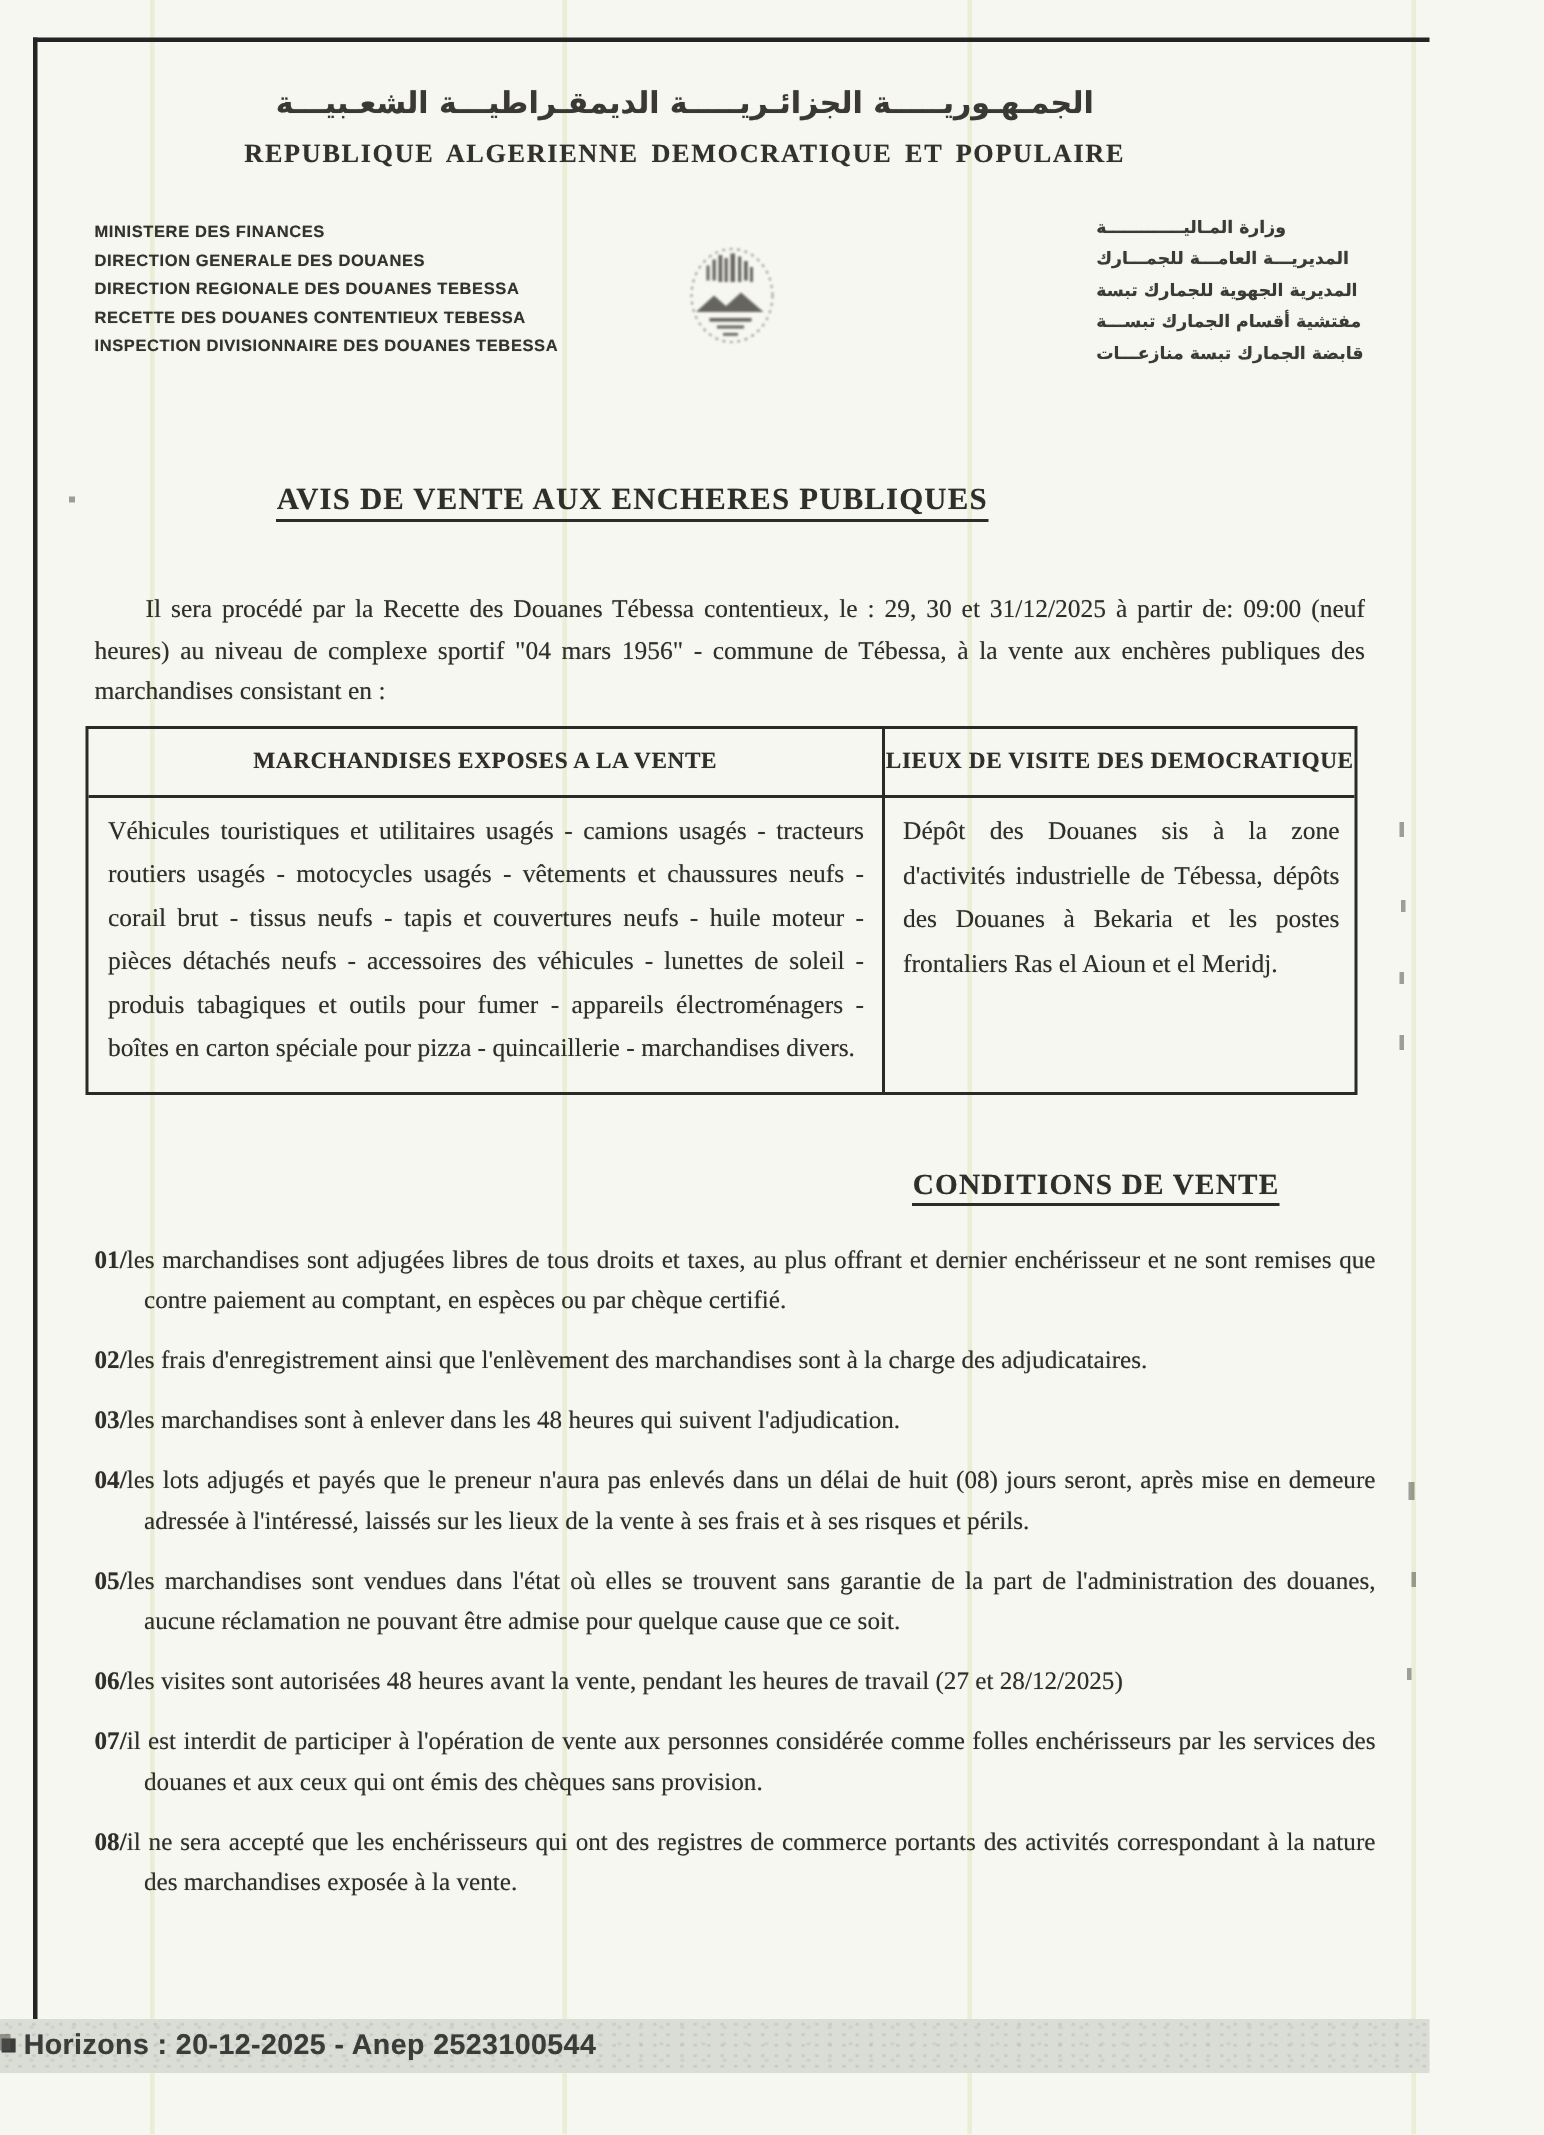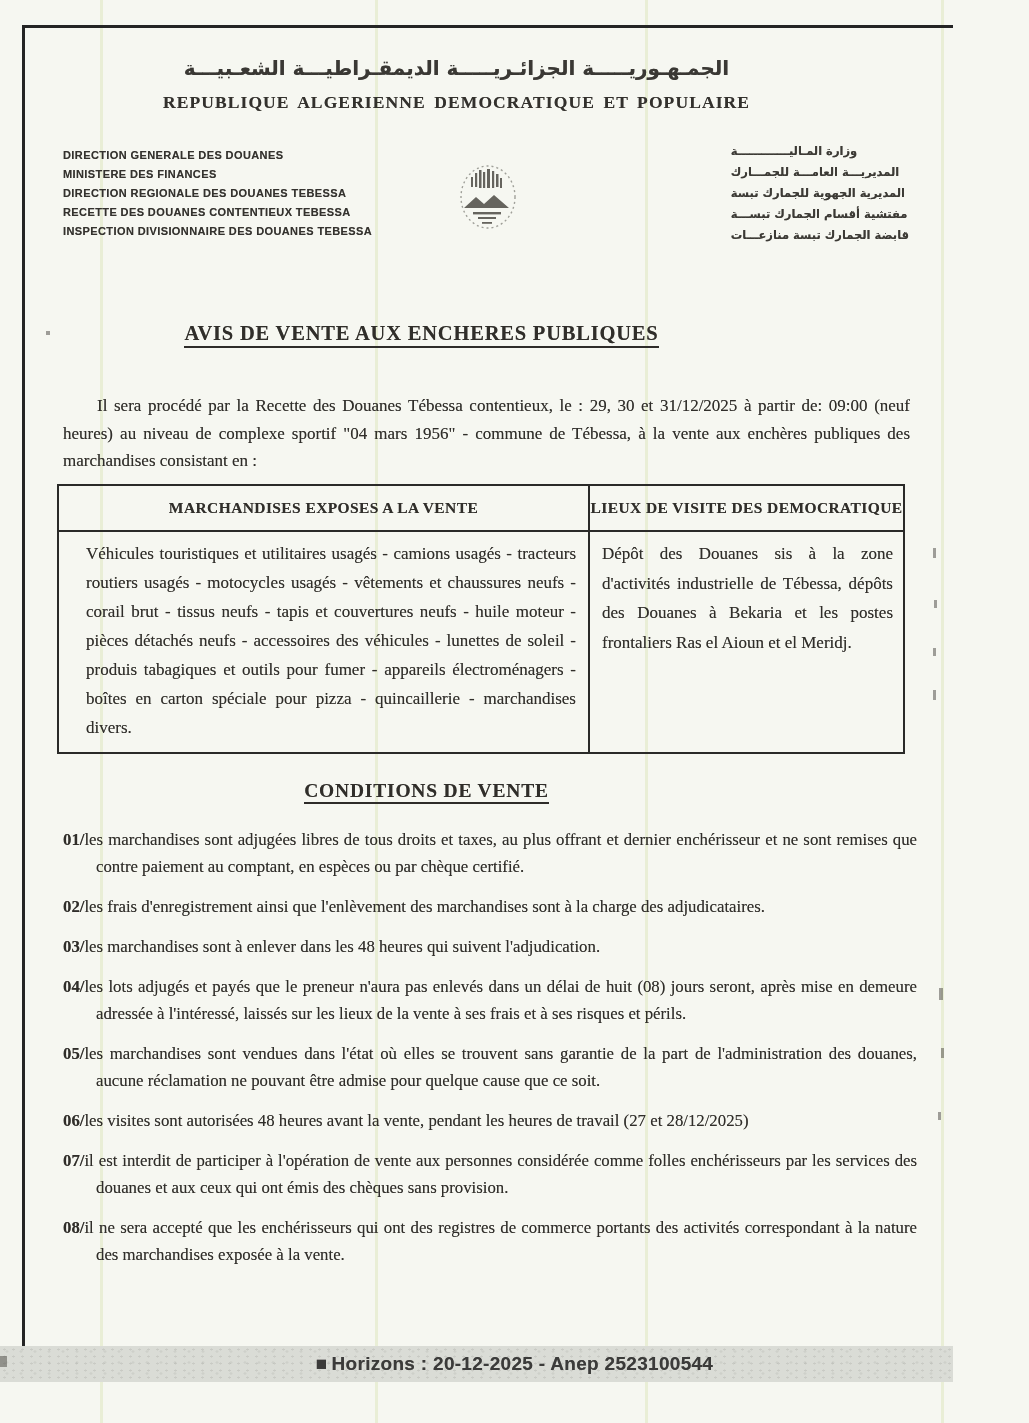--- a/index.html
+++ b/index.html
@@ -38,38 +38,38 @@
 
   .intro{position:absolute;left:63px;top:392px;width:847px;font-size:17px;
     line-height:27.5px;text-align:justify;text-indent:34px;}
 
   .tbl{position:absolute;left:57px;top:484px;width:848px;border:2.5px solid #2a2a28;
     display:grid;grid-template-columns:531px 1fr;}
   .tbl .hcell{border-bottom:2px solid #2a2a28;height:46px;display:flex;
     align-items:center;justify-content:center;font-weight:bold;font-size:15.5px;
     letter-spacing:.4px;text-align:center;}
   .tbl .c1{border-right:2px solid #2a2a28;}
-  .tbl .bcell{padding:7px 12px 10px 27px;font-size:17px;line-height:29px;
+  .tbl .bcell{padding:7px 12px 10px 13px;font-size:17px;line-height:29px;
     text-align:justify;min-height:196px;}
   .tbl .bcell.c2{padding:7px 10px 10px 12px;line-height:29.5px;}
 
-  .cond-title{position:absolute;top:780px;left:0;right:100px;text-align:center;}
+  .cond-title{position:absolute;top:780px;left:0;right:100px;text-align:right;}
   .cond-title span{font-size:19.5px;font-weight:bold;letter-spacing:.8px;
     border-bottom:2.5px solid #2e2c29;padding-bottom:1px;}
 
   .conds{position:absolute;left:63px;top:826px;width:854px;font-size:16.8px;line-height:27px;}
   .cond{margin-bottom:13px;padding-left:33px;text-indent:-33px;text-align:justify;}
   .cond .num{font-weight:bold;}
 
   .footer-band{position:absolute;left:0;top:1346px;width:1029px;height:36px;
     background:#dadcd6;
     background-image:radial-gradient(rgba(120,122,116,.18) 1px,transparent 1.6px),
                      radial-gradient(rgba(120,122,116,.12) 1px,transparent 2px);
     background-size:9px 7px,14px 11px;
-    display:flex;align-items:center;justify-content:center;}
+    display:flex;align-items:center;}
   .footer-band .txt{font-family:"Liberation Sans",sans-serif;font-weight:bold;
     font-size:19px;color:#3b3b3a;letter-spacing:.3px;}
   .footer-band .sq{display:inline-block;margin-right:4px;}
 
   .speck{position:absolute;background:#55534e;opacity:.55;pointer-events:none;}
 </style>
 </head>
 <body>
 
 <div class="page ink">
@@ -78,22 +78,22 @@
   <div class="streak" style="left:375px"></div>
   <div class="streak" style="left:645px"></div>
   <div class="streak" style="left:941px"></div>
 
   <div class="frame"></div>
 
   <div class="republic-ar ar">الجمـهـوريـــــة الجزائـريـــــة الديمقـراطيـــة الشعـبيـــة</div>
   <div class="republic-fr">REPUBLIQUE ALGERIENNE DEMOCRATIQUE ET POPULAIRE</div>
 
   <div class="ministry">
+    <div>MINISTERE DES FINANCES</div>
     <div>DIRECTION GENERALE  DES DOUANES</div>
-    <div>MINISTERE DES FINANCES</div>
     <div>DIRECTION REGIONALE DES DOUANES TEBESSA</div>
     <div>RECETTE DES DOUANES  CONTENTIEUX  TEBESSA</div>
     <div>INSPECTION DIVISIONNAIRE DES DOUANES TEBESSA</div>
   </div>
 
   <svg class="emblem" viewBox="0 0 72 80">
     <ellipse cx="36" cy="37" rx="27" ry="31" fill="none" stroke="#8d8d86" stroke-width="1.4" stroke-dasharray="2 3"></ellipse>
     <g fill="#47453f">
       <rect x="19" y="17" width="2" height="10"></rect>
       <rect x="23" y="13" width="2.2" height="14"></rect>

